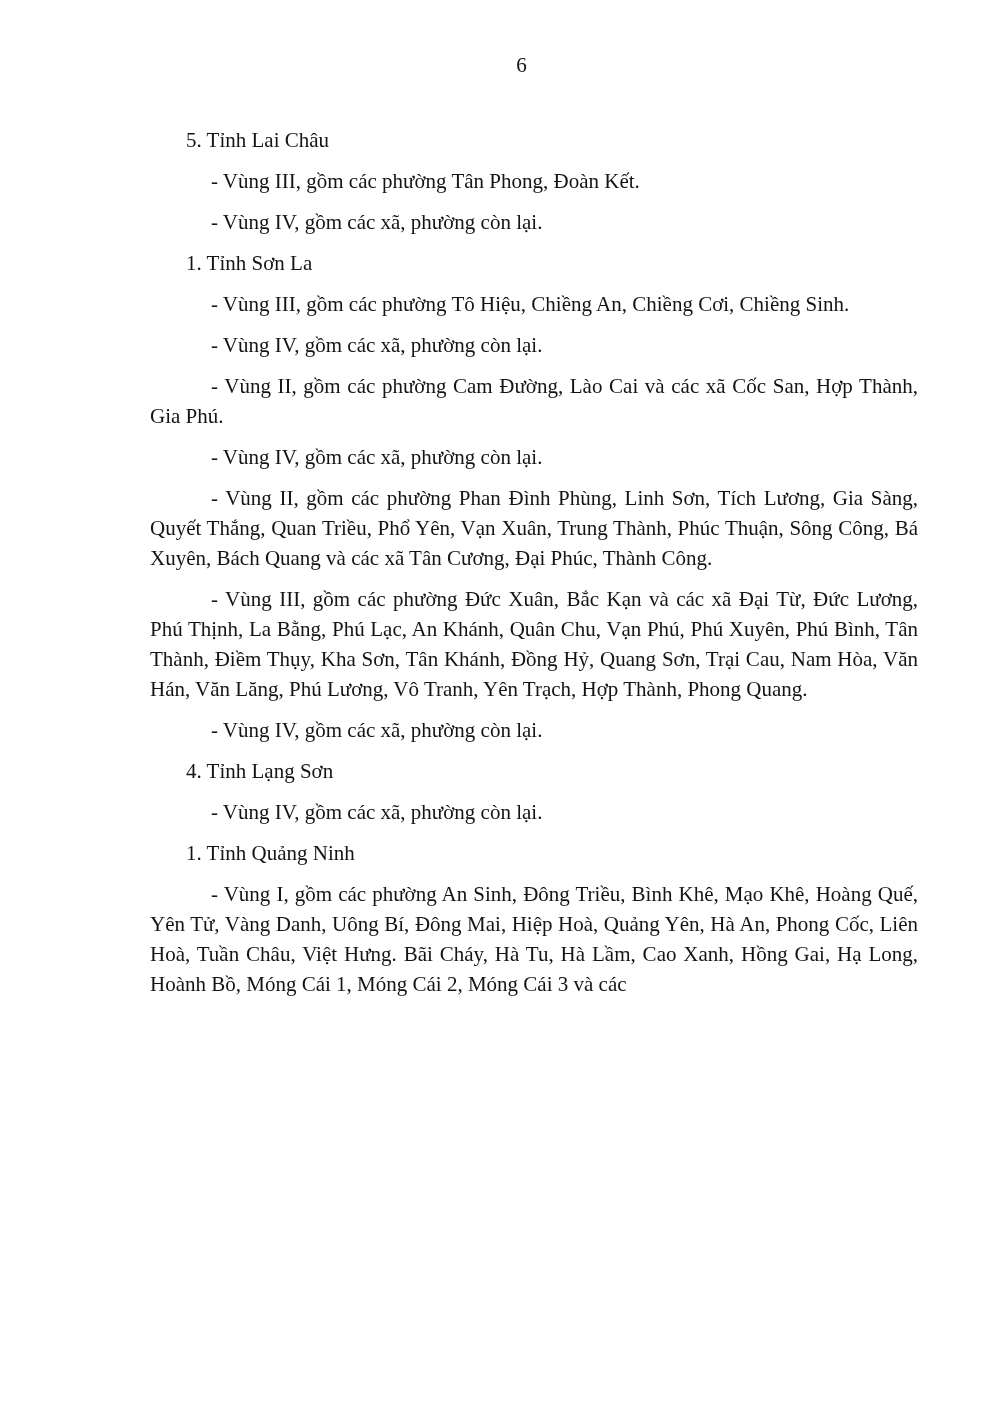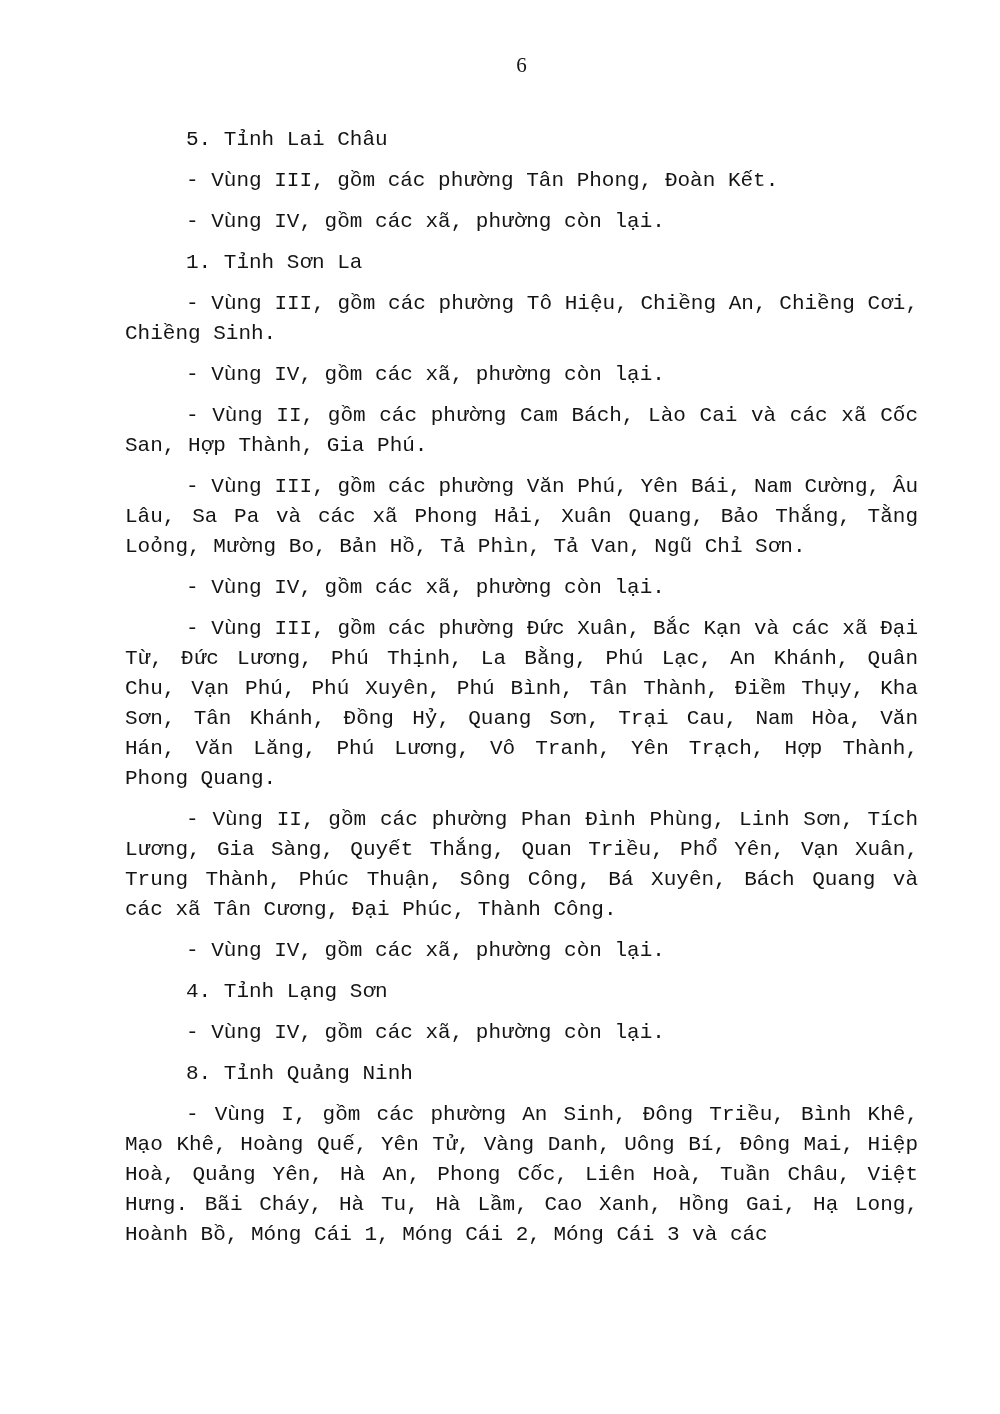--- a/index.html
+++ b/index.html
@@ -21,27 +21,27 @@
   }
   .page-number {
     text-align: center;
     line-height: 30px;
     margin: 0 0 45px 0;
   }
   .block {
     margin: 0 0 11px 0;
     line-height: 30px;
     text-indent: 61px;
-    font-family: Liberation Mono, monospace;
   }
   p.heading {
     text-align: left;
   }
   p.para {
     text-align: justify;
+    margin-left: 25px;
   }
   section { margin: 0; padding: 0; }
 </style>
 </head>
 <body>
 
 <div class="page">
 
   <div class="page-number">6</div>
 
@@ -51,34 +51,33 @@
     <p class="block para">- Vùng IV, gồm các xã, phường còn lại.</p>
   </section>
 
   <section>
     <p class="block heading">1. Tỉnh Sơn La</p>
     <p class="block para">- Vùng III, gồm các phường Tô Hiệu, Chiềng An, Chiềng Cơi, Chiềng Sinh.</p>
     <p class="block para">- Vùng IV, gồm các xã, phường còn lại.</p>
   </section>
 
   <section>
-    <p class="block para">- Vùng II, gồm các phường Cam Bách, Lào Cai và các xã Cốc San, Hợp Thành, Gia Phú.</p>
-    <p class="block para">- Vùng III, gồm các phường Văn Phú, Yên Bái, Nam Cường, Âu Lâu, Sa Pa và các xã Phong Hải, Xuân Quang, Bảo Thắng, Tằng Loỏng, Mường Bo, Bản Hồ, Tả Phìn, Tả Van, Ngũ Chỉ Sơn.</p>
+    <p class="block para">- Vùng II, gồm các phường Cam Đường, Lào Cai và các xã Cốc San, Hợp Thành, Gia Phú.</p>
     <p class="block para">- Vùng IV, gồm các xã, phường còn lại.</p>
   </section>
 
   <section>
+    <p class="block para">- Vùng II, gồm các phường Phan Đình Phùng, Linh Sơn, Tích Lương, Gia Sàng, Quyết Thắng, Quan Triều, Phổ Yên, Vạn Xuân, Trung Thành, Phúc Thuận, Sông Công, Bá Xuyên, Bách Quang và các xã Tân Cương, Đại Phúc, Thành Công.</p>
     <p class="block para">- Vùng III, gồm các phường Đức Xuân, Bắc Kạn và các xã Đại Từ, Đức Lương, Phú Thịnh, La Bằng, Phú Lạc, An Khánh, Quân Chu, Vạn Phú, Phú Xuyên, Phú Bình, Tân Thành, Điềm Thụy, Kha Sơn, Tân Khánh, Đồng Hỷ, Quang Sơn, Trại Cau, Nam Hòa, Văn Hán, Văn Lăng, Phú Lương, Vô Tranh, Yên Trạch, Hợp Thành, Phong Quang.</p>
-    <p class="block para">- Vùng II, gồm các phường Phan Đình Phùng, Linh Sơn, Tích Lương, Gia Sàng, Quyết Thắng, Quan Triều, Phổ Yên, Vạn Xuân, Trung Thành, Phúc Thuận, Sông Công, Bá Xuyên, Bách Quang và các xã Tân Cương, Đại Phúc, Thành Công.</p>
     <p class="block para">- Vùng IV, gồm các xã, phường còn lại.</p>
   </section>
 
   <section>
     <p class="block heading">4. Tỉnh Lạng Sơn</p>
     <p class="block para">- Vùng IV, gồm các xã, phường còn lại.</p>
   </section>
 
   <section>
-    <p class="block heading">8. Tỉnh Quảng Ninh</p>
+    <p class="block heading">1. Tỉnh Quảng Ninh</p>
     <p class="block para">- Vùng I, gồm các phường An Sinh, Đông Triều, Bình Khê, Mạo Khê, Hoàng Quế, Yên Tử, Vàng Danh, Uông Bí, Đông Mai, Hiệp Hoà, Quảng Yên, Hà An, Phong Cốc, Liên Hoà, Tuần Châu, Việt Hưng. Bãi Cháy, Hà Tu, Hà Lầm, Cao Xanh, Hồng Gai, Hạ Long, Hoành Bồ, Móng Cái 1, Móng Cái 2, Móng Cái 3 và các</p>
   </section>
 
 </div>
 
 </body></html>

